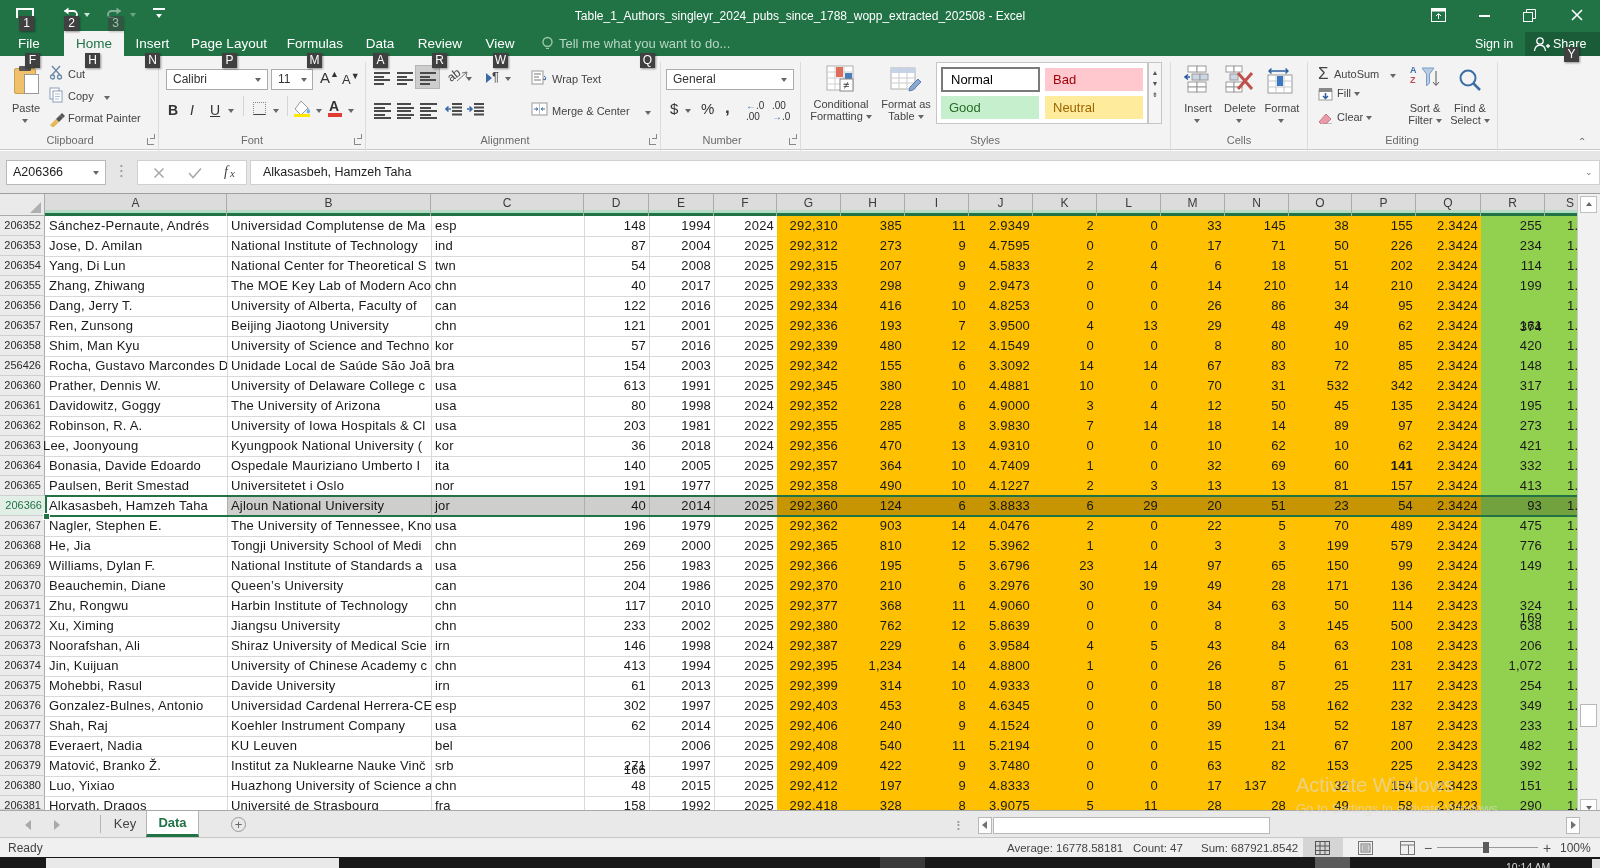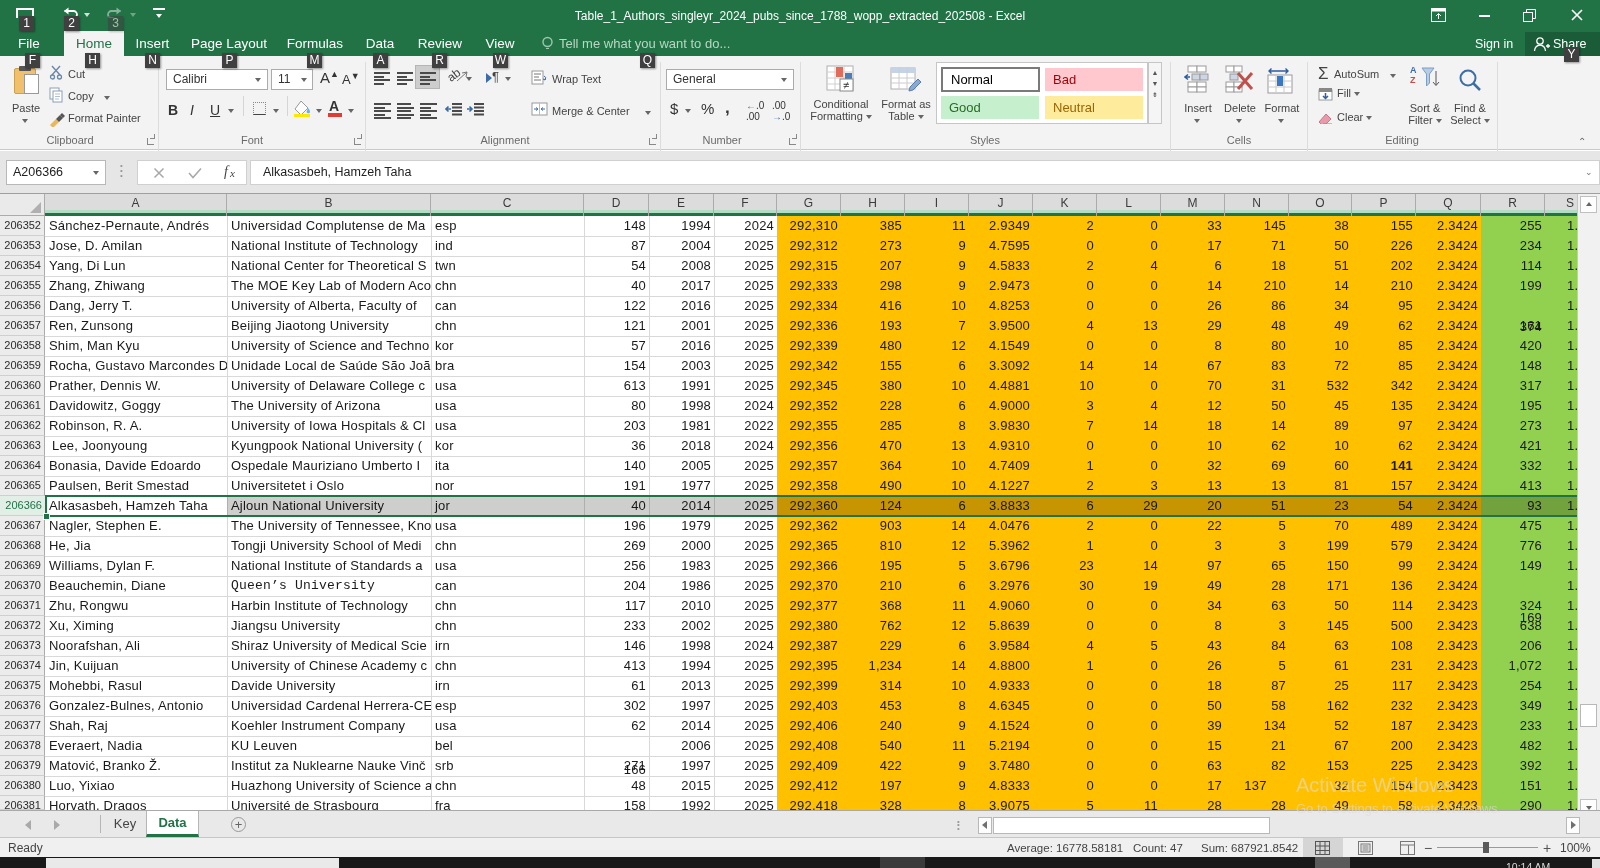--- a/index.html
+++ b/index.html
@@ -364,21 +364,21 @@
 <div class="ab" style="left:45px;top:756px;width:732px;height:1px;background:#d9d9d9;"></div>
 <div class="ab" style="left:45px;top:776px;width:732px;height:1px;background:#d9d9d9;"></div>
 <div class="ab" style="left:45px;top:796px;width:732px;height:1px;background:#d9d9d9;"></div>
 <div class="rowhdr" style="top:216px;height:20px;">206352</div>
 <div class="rowhdr" style="top:236px;height:20px;">206353</div>
 <div class="rowhdr" style="top:256px;height:20px;">206354</div>
 <div class="rowhdr" style="top:276px;height:20px;">206355</div>
 <div class="rowhdr" style="top:296px;height:20px;">206356</div>
 <div class="rowhdr" style="top:316px;height:20px;">206357</div>
 <div class="rowhdr" style="top:336px;height:20px;">206358</div>
-<div class="rowhdr" style="top:356px;height:20px;">206359</div>
+<div class="rowhdr" style="top:356px;height:20px;">256426</div>
 <div class="rowhdr" style="top:376px;height:20px;">206360</div>
 <div class="rowhdr" style="top:396px;height:20px;">206361</div>
 <div class="rowhdr" style="top:416px;height:20px;">206362</div>
 <div class="rowhdr" style="top:436px;height:20px;">206363</div>
 <div class="rowhdr" style="top:456px;height:20px;">206364</div>
 <div class="rowhdr" style="top:476px;height:20px;">206365</div>
 <div class="rowhdr" style="top:496px;height:20px;background:#e2efe7;color:#217346;border-right:none;">206366</div>
 <div class="rowhdr" style="top:516px;height:20px;">206367</div>
 <div class="rowhdr" style="top:536px;height:20px;">206368</div>
 <div class="rowhdr" style="top:556px;height:20px;">206369</div>
@@ -597,21 +597,21 @@
     <span class="cell num" style="left:969px;top:200px;width:64px;">3.9830</span>
     <span class="cell num" style="left:1033px;top:200px;width:64px;">7</span>
     <span class="cell num" style="left:1097px;top:200px;width:64px;">14</span>
     <span class="cell num" style="left:1161px;top:200px;width:64px;">18</span>
     <span class="cell num" style="left:1225px;top:200px;width:64px;">14</span>
     <span class="cell num" style="left:1289px;top:200px;width:63px;">89</span>
     <span class="cell num" style="left:1352px;top:200px;width:64px;">97</span>
     <span class="cell num" style="left:1416px;top:200px;width:65px;">2.3424</span>
     <span class="cell num" style="left:1481px;top:200px;width:64px;">273</span>
     <span class="cell" style="left:1545px;top:200px;width:32px;padding-left:22px;">1.</span>
-    <span class="cell txt" style="left:42px;top:220px;width:182px;padding-left:10px;">Lee, Joonyoung</span>
+    <span class="cell txt" style="left:33px;top:220px;width:182px;padding-left:10px;">Lee, Joonyoung</span>
     <span class="cell txt" style="left:227px;top:220px;width:204px;">Kyungpook National University (</span>
     <span class="cell txt" style="left:431px;top:220px;width:153px;">kor</span>
     <span class="cell num" style="left:584px;top:220px;width:65px;">36</span>
     <span class="cell num" style="left:649px;top:220px;width:65px;">2018</span>
     <span class="cell num" style="left:714px;top:220px;width:63px;">2024</span>
     <span class="cell num" style="left:777px;top:220px;width:64px;">292,356</span>
     <span class="cell num" style="left:841px;top:220px;width:64px;">470</span>
     <span class="cell num" style="left:905px;top:220px;width:64px;">13</span>
     <span class="cell num" style="left:969px;top:220px;width:64px;">4.9310</span>
     <span class="cell num" style="left:1033px;top:220px;width:64px;">0</span>
@@ -731,21 +731,21 @@
     <span class="cell num" style="left:1033px;top:340px;width:64px;">23</span>
     <span class="cell num" style="left:1097px;top:340px;width:64px;">14</span>
     <span class="cell num" style="left:1161px;top:340px;width:64px;">97</span>
     <span class="cell num" style="left:1225px;top:340px;width:64px;">65</span>
     <span class="cell num" style="left:1289px;top:340px;width:63px;">150</span>
     <span class="cell num" style="left:1352px;top:340px;width:64px;">99</span>
     <span class="cell num" style="left:1416px;top:340px;width:65px;">2.3424</span>
     <span class="cell num" style="left:1481px;top:340px;width:64px;">149</span>
     <span class="cell" style="left:1545px;top:340px;width:32px;padding-left:22px;">1.</span>
     <span class="cell txt" style="left:45px;top:360px;width:182px;">Beauchemin, Diane</span>
-    <span class="cell txt" style="left:227px;top:360px;width:204px;font-family:Liberation Mono, monospace;">Queen’s University</span>
+    <span class="cell txt" style="left:227px;top:360px;width:204px;">Queen’s University</span>
     <span class="cell txt" style="left:431px;top:360px;width:153px;">can</span>
     <span class="cell num" style="left:584px;top:360px;width:65px;">204</span>
     <span class="cell num" style="left:649px;top:360px;width:65px;">1986</span>
     <span class="cell num" style="left:714px;top:360px;width:63px;">2025</span>
     <span class="cell num" style="left:777px;top:360px;width:64px;">292,370</span>
     <span class="cell num" style="left:841px;top:360px;width:64px;">210</span>
     <span class="cell num" style="left:905px;top:360px;width:64px;">6</span>
     <span class="cell num" style="left:969px;top:360px;width:64px;">3.2976</span>
     <span class="cell num" style="left:1033px;top:360px;width:64px;">30</span>
     <span class="cell num" style="left:1097px;top:360px;width:64px;">19</span>

